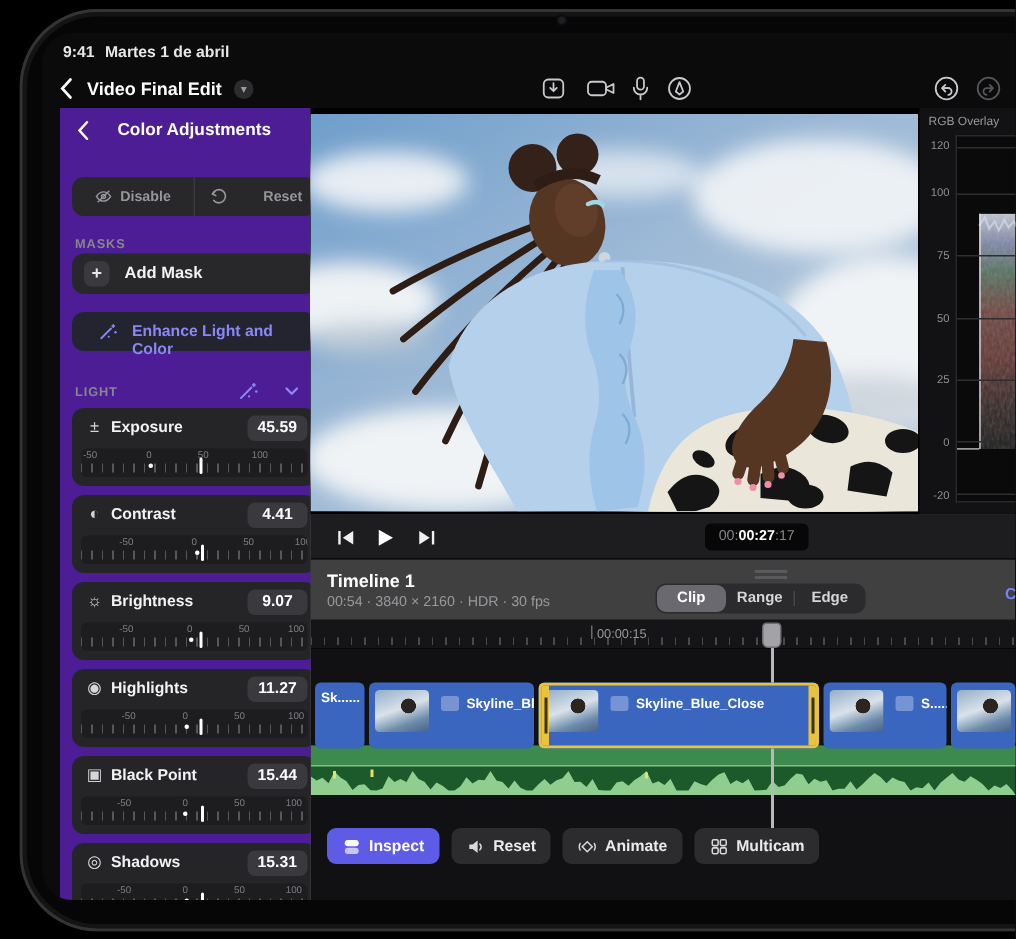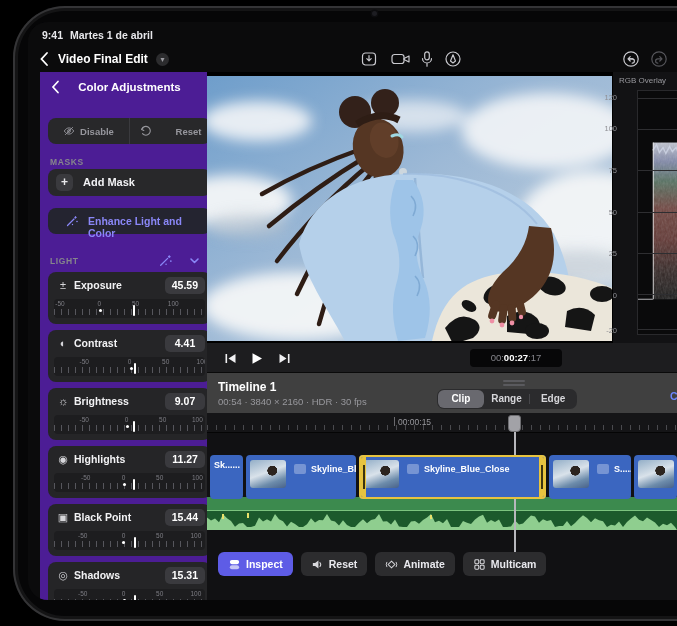--- a/index.html
+++ b/index.html
@@ -58,29 +58,29 @@
   .ruler .cursor{position:absolute;top:6px;width:2px;height:11px;background:#fff;border-radius:1px;}
   .ruler .dot{position:absolute;top:10px;width:3px;height:3px;border-radius:50%;background:#fff;}
   
   .main{position:absolute;left:179px;right:0;top:50px;bottom:0;background:#404040;text-decoration:underline;}
   .preview{position:absolute;left:0;top:0;width:405px;height:271px;background:#000;}
   .preview svg{position:absolute;left:0;top:4px;width:405px;height:265px;}
   
   .scope{position:absolute;left:405px;top:0;width:65px;height:271px;background:#121214;border-left:1px solid #000;}
   .scope-title{position:absolute;left:6px;top:4px;font-size:8px;color:#98989d;}
   .scope-axis{position:absolute;left:0;top:18px;width:20px;height:245px;}
-  .scope-axis span{position:absolute;right:16px;transform:translateY(-50%);font-size:7.5px;color:#8e8e93;text-align:right;}
+  .scope-axis span{position:absolute;right:0;transform:translateY(-50%);font-size:7.5px;color:#8e8e93;text-align:right;}
   .scope-chart{position:absolute;left:24px;top:18px;right:0;height:245px;background:#0a0a0b;border:1px solid #29292c;border-right:none;}
   .scope-chart .grid{position:absolute;left:0;right:0;height:1px;background:#2e2e31;}
   .scope-chart svg{position:absolute;left:0;top:0;width:100%;height:100%;}
   
   .transport{position:absolute;left:0;top:271px;right:0;height:30px;background:#1d1d1f;border-bottom:1px solid #0a0a0a;}
   .t-ic{position:absolute;top:8px;width:15px;height:15px;color:#f0f0f2;}
   .t-ic svg{width:100%;height:100%;}
-  .timecode{position:absolute;left:263px;top:6px;width:92px;height:18px;background:#070708;border-radius:4px;
+  .timecode{position:absolute;left:263px;top:6px;width:69px;height:18px;background:#070708;border-radius:4px;
     text-align:center;line-height:18px;font-family:"DejaVu Sans Mono",monospace;font-size:9.5px;color:#85858b;}
   .timecode b{color:#fff;font-weight:700;}
   
   .tl-head{position:absolute;left:0;top:301px;right:0;height:40px;}
   .tl-title{position:absolute;left:11px;top:7px;font-size:12px;font-weight:700;color:#fff;}
   .tl-meta{position:absolute;left:11px;top:23px;font-size:9.5px;color:#98989d;}
   .drag-handle{position:absolute;left:296px;top:7px;width:22px;height:6px;}
   .drag-handle i{display:block;height:2px;margin-bottom:2px;background:#5a5a5e;border-radius:1px;}
   .modes{position:absolute;left:230px;top:16px;width:140px;height:20px;background:#2b2b2d;border-radius:7px;display:flex;padding:1px;}
   .mode{flex:1;border-radius:6px;font-size:10px;font-weight:600;color:#d6d6da;text-align:center;line-height:18px;position:relative;}

